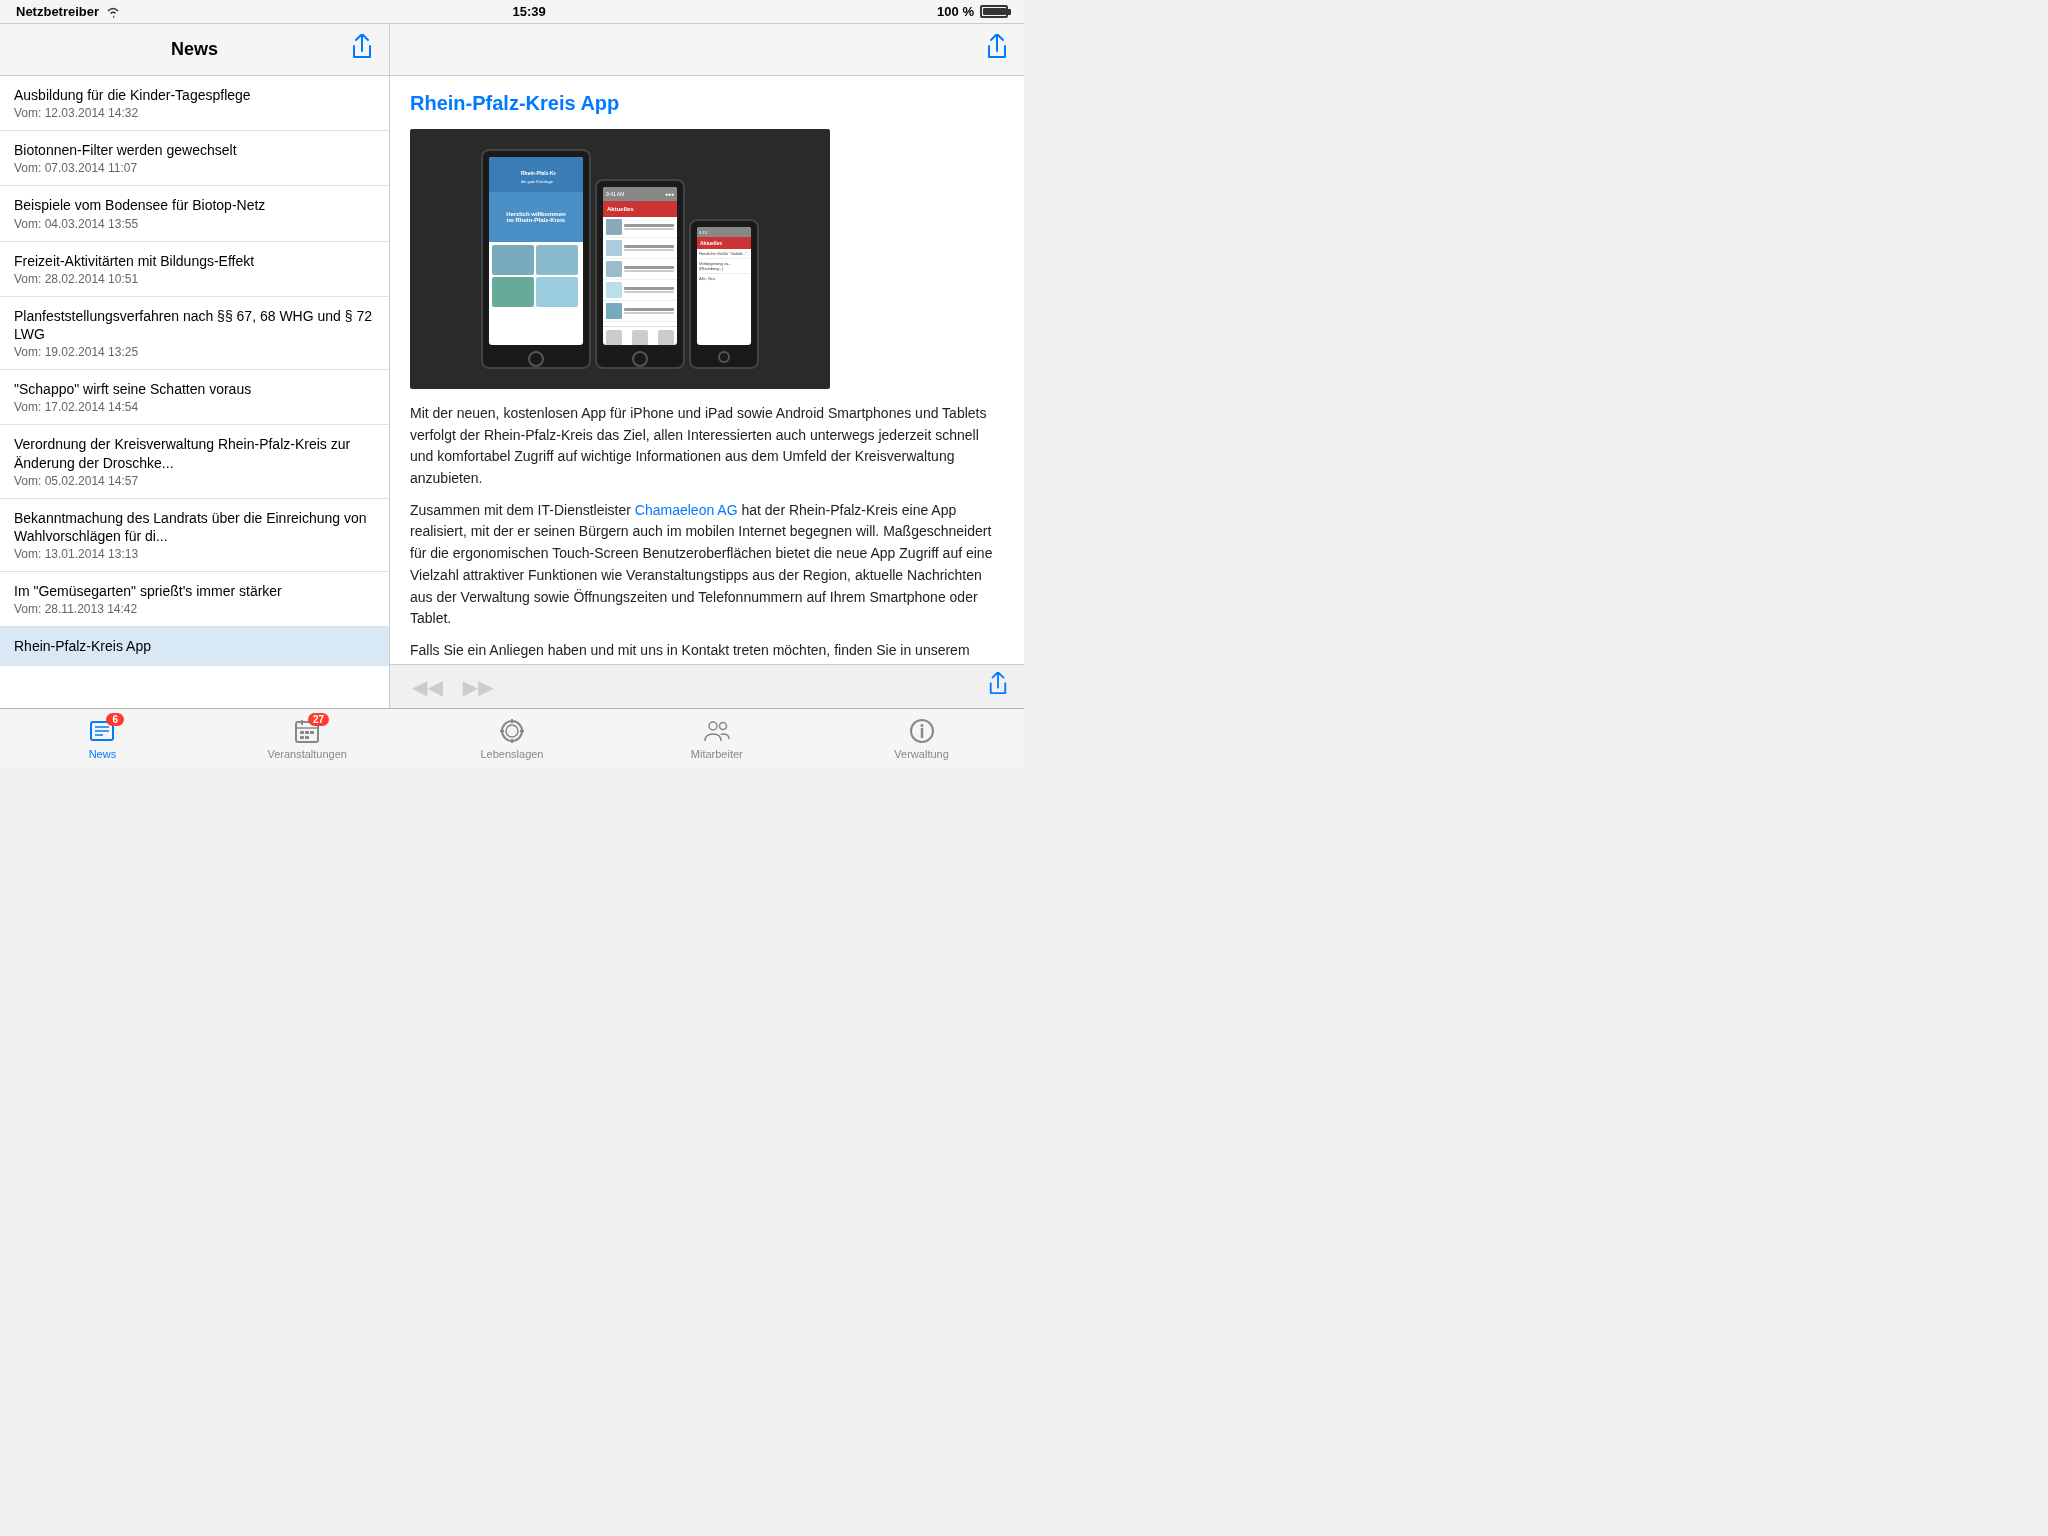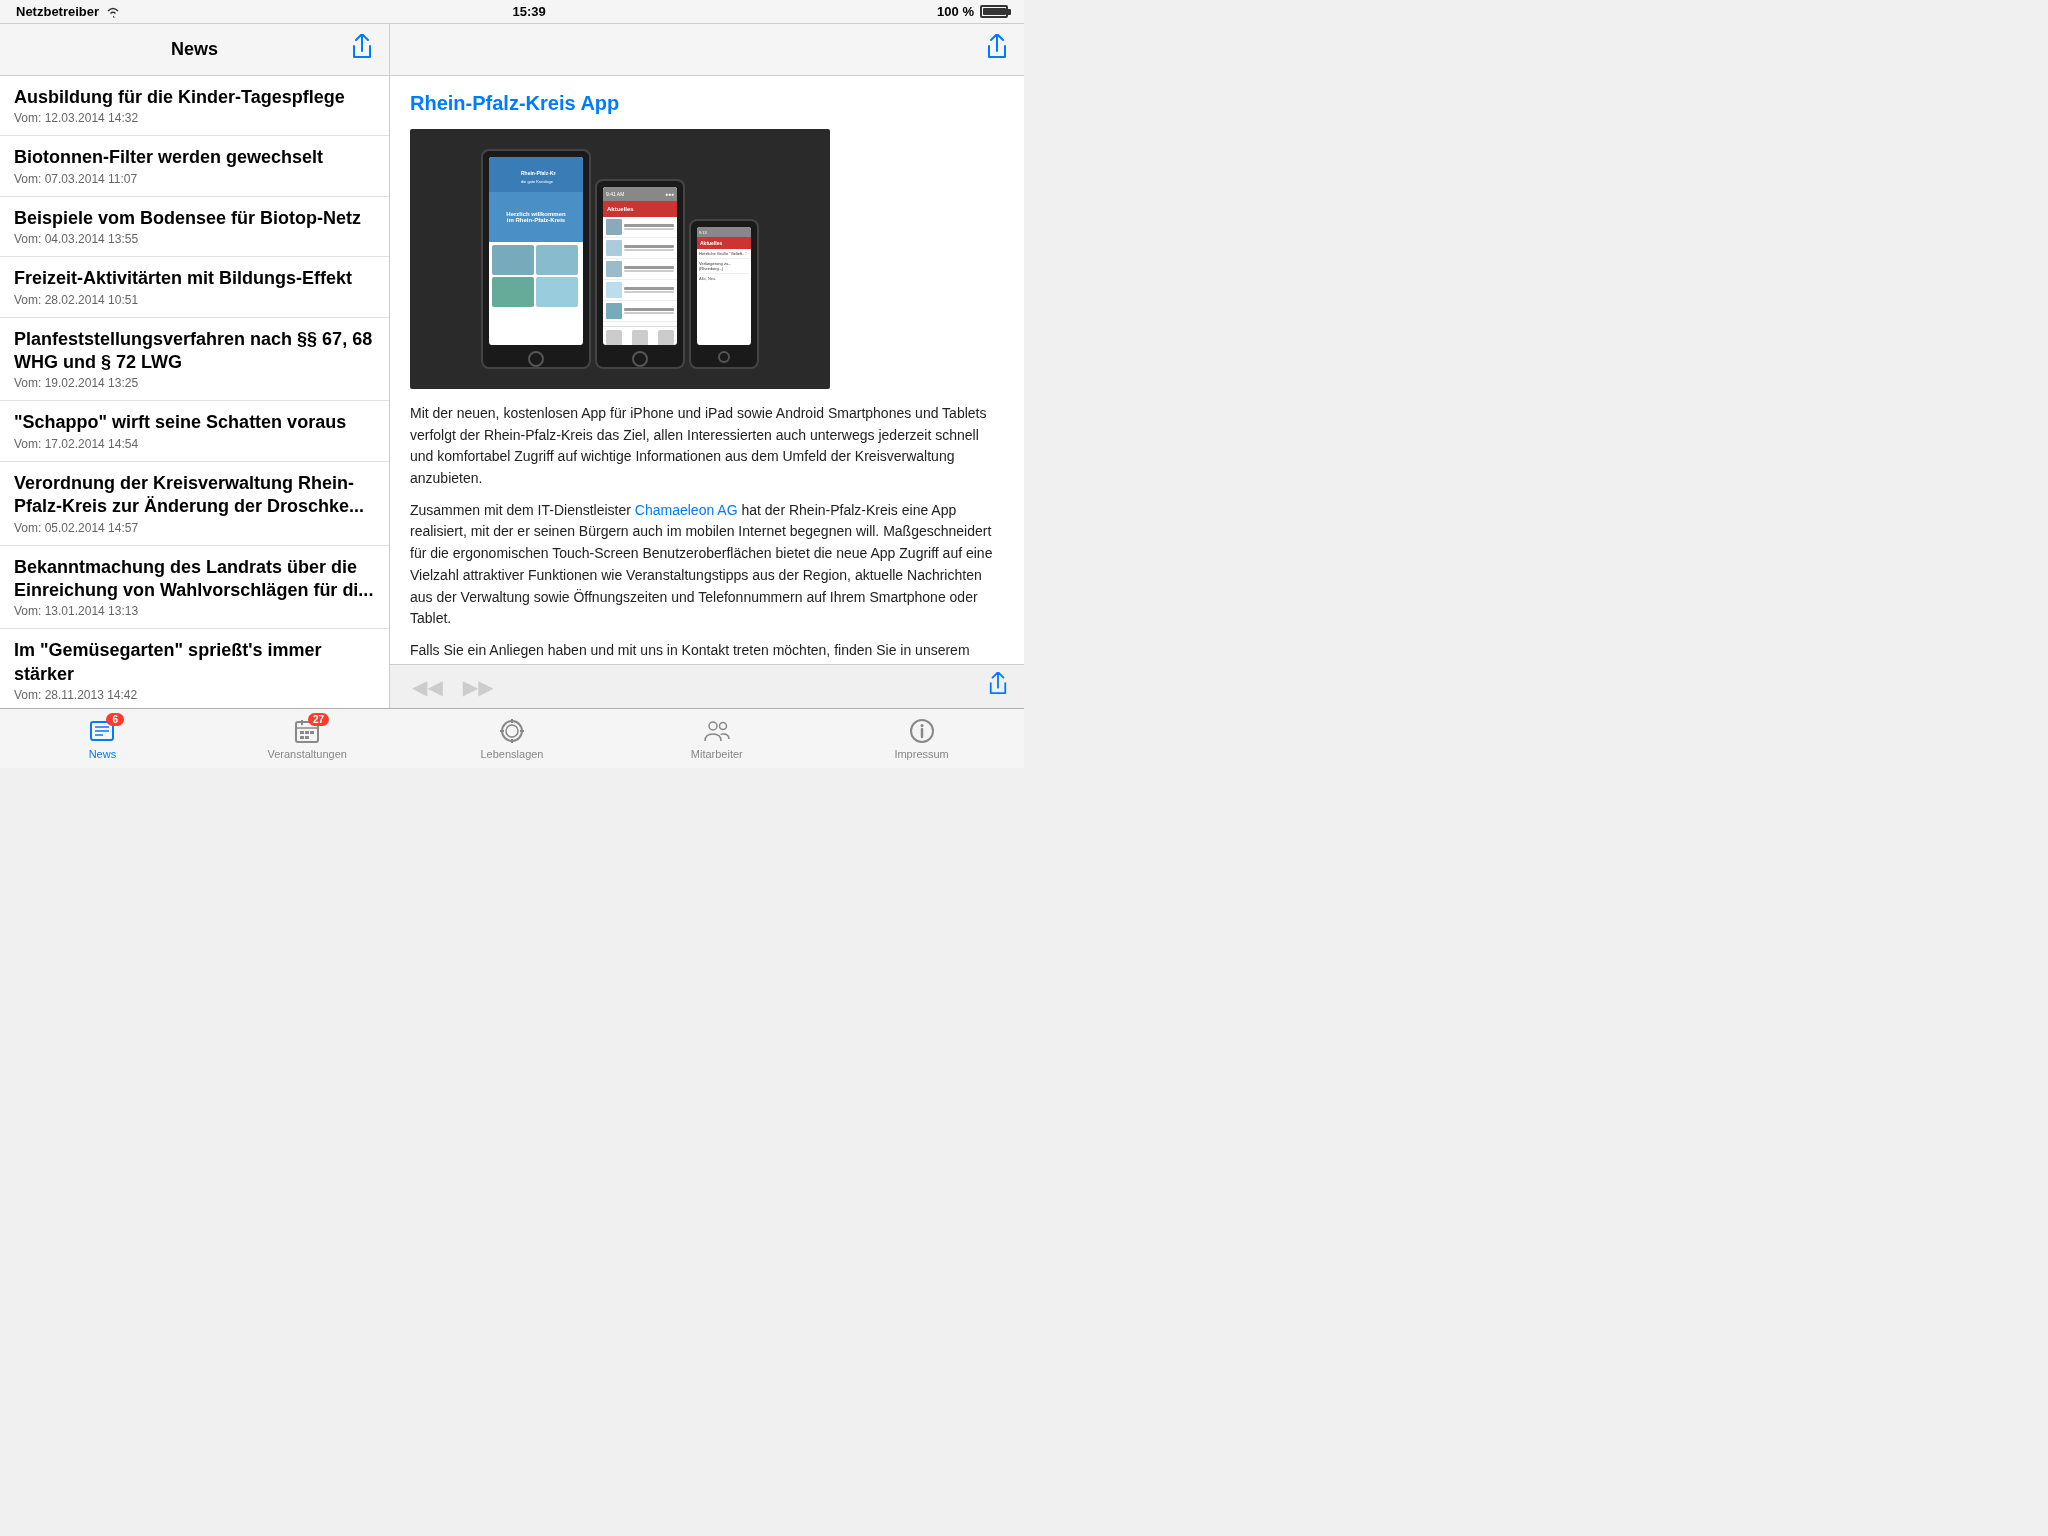--- a/index.html
+++ b/index.html
@@ -64,21 +64,21 @@
       overflow-y: auto;
       flex: 1;
     }
     .news-item {
       padding: 10px 14px;
       border-bottom: 1px solid #e0e0e0;
       cursor: pointer;
       background: #fff;
     }
     .news-item:last-child { background: #d9e8f5; }
-    .news-item-title { font-size: 18px; font-weight: bold; color: #000; line-height: 1.3; }
+    .news-item-title { font-size: 14px; font-weight: normal; color: #000; line-height: 1.3; }
     .news-item-date { font-size: 12px; color: #666; margin-top: 2px; }
 
     
     .right-panel {
       flex: 1;
       background: #fff;
       display: flex;
       flex-direction: column;
       overflow: hidden;
     }
@@ -465,16 +465,16 @@
   </div>
 
   <div class="tab-item">
     <div class="tab-icon-wrapper">
       <svg class="svg-icon" viewBox="0 0 28 28" fill="none">
         <circle cx="14" cy="14" r="11" stroke="#888" stroke-width="2" fill="none"></circle>
         <line x1="14" y1="12" x2="14" y2="20" stroke="#888" stroke-width="2.5" stroke-linecap="round"></line>
         <circle cx="14" cy="8.5" r="1.5" fill="#888"></circle>
       </svg>
     </div>
-    <span class="tab-label">Impressum</span>
+    <span class="tab-label">Verwaltung</span>
   </div>
 
 </div>
 
 </body></html>

